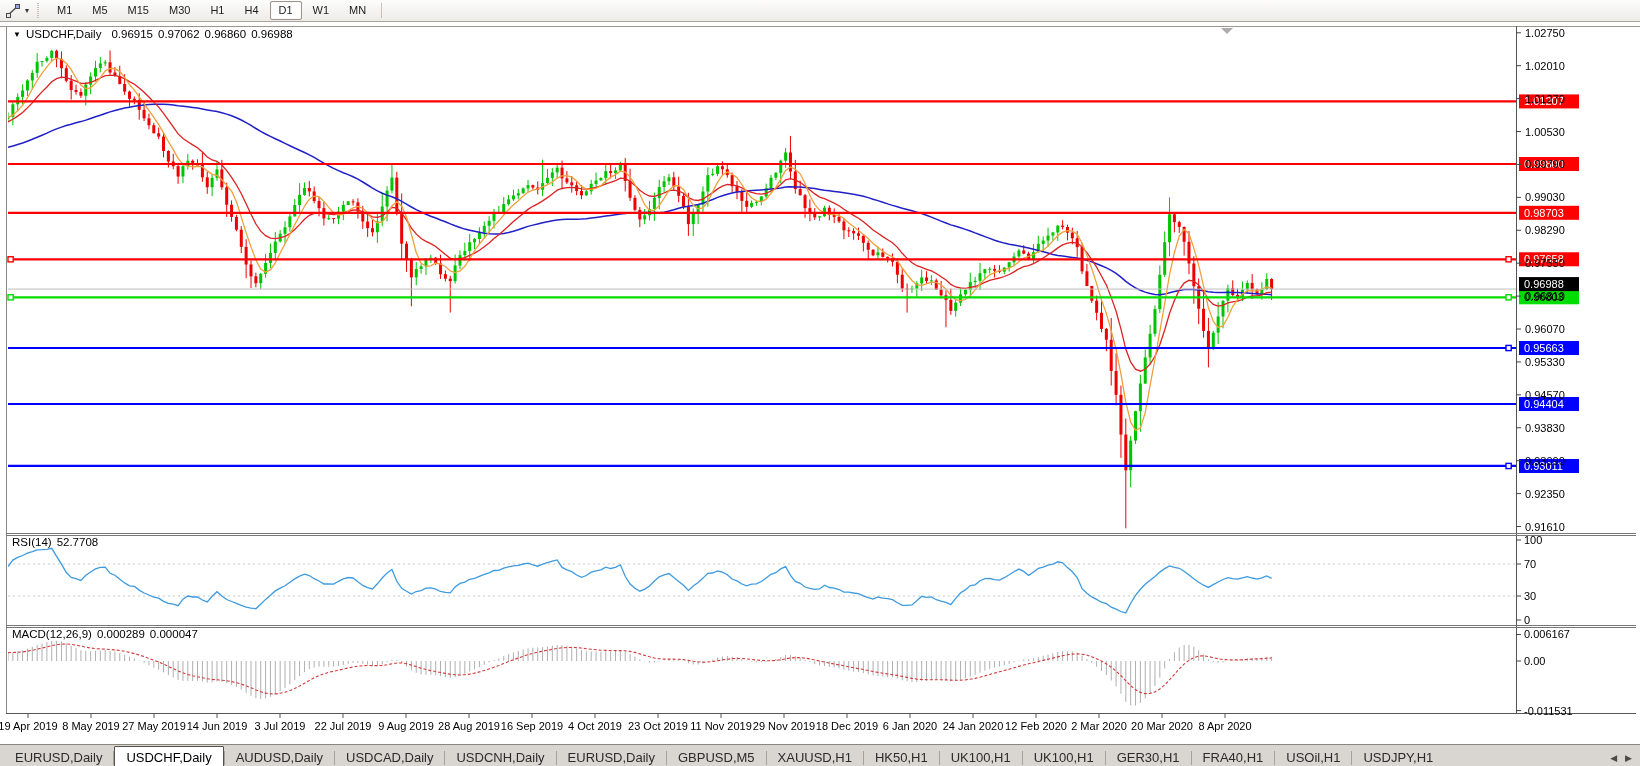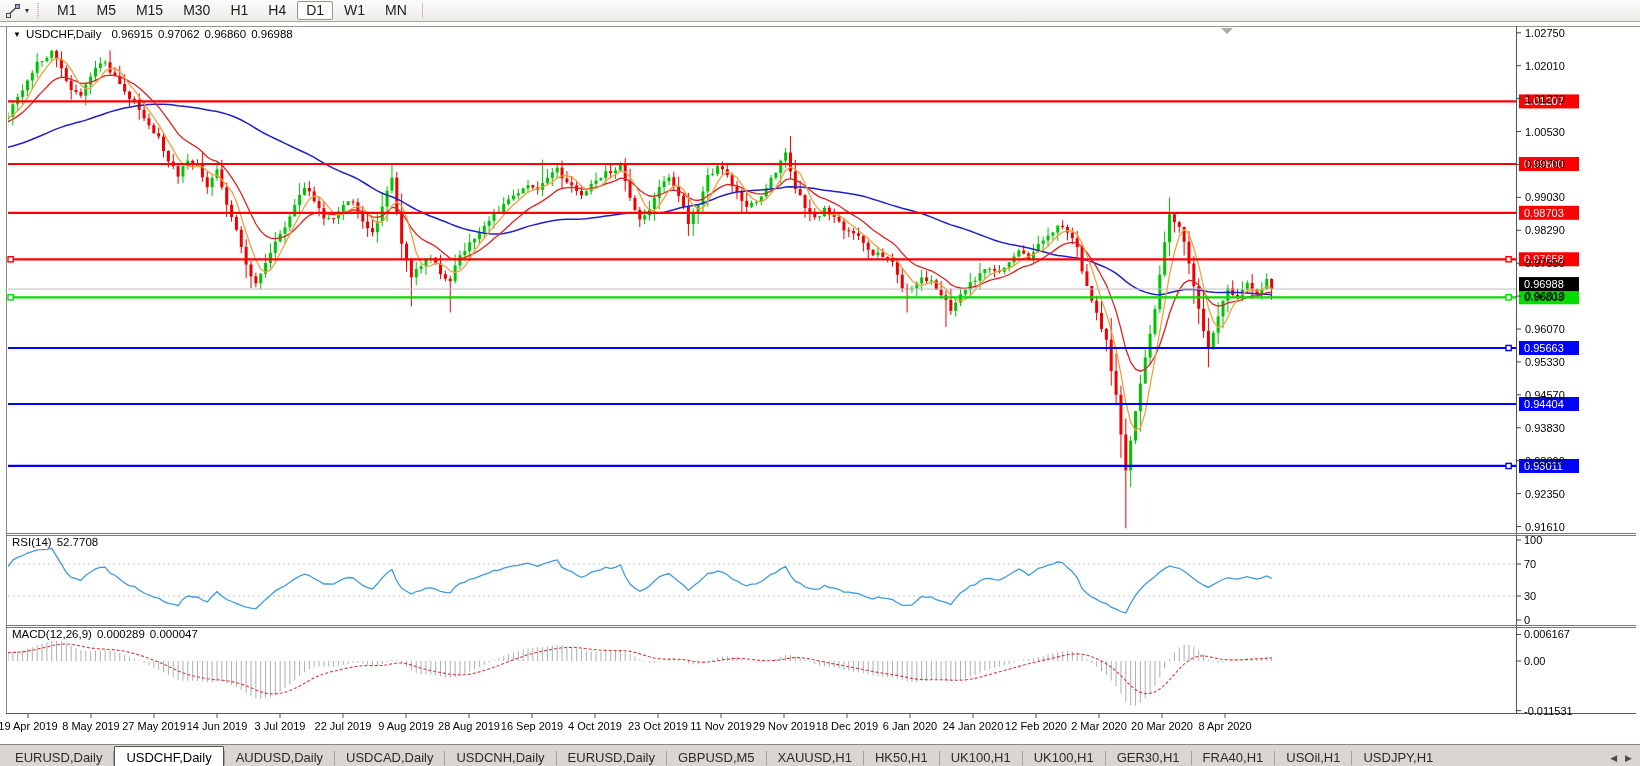--- a/index.html
+++ b/index.html
@@ -6,21 +6,21 @@
     font-family:"Liberation Sans",sans-serif;-webkit-font-smoothing:none;}
   #app{width:1640px;height:766px;position:relative;background:#fff;}
   
   .toolbar{height:21px;background:linear-gradient(#fdfdfc,#edebe7);border-bottom:1px solid #a9a49c;
     display:flex;align-items:center;padding-left:2px;}
   .tool-icon{width:22px;height:18px;display:flex;align-items:center;justify-content:center;}
   .caret{font-size:8px;color:#333;margin:0 3px 0 1px;}
   .grip{width:5px;height:15px;margin:0 6px 0 4px;
     background-image:repeating-linear-gradient(#c6c2ba 0 1px,transparent 1px 2px);
     background-size:2px 100%;background-repeat:repeat-y;background-position:1px 0;}
-  .tf-btn{font-size:14px;color:#1d1d1d;padding:2px 8px;margin:0 1px;border:1px solid transparent;
+  .tf-btn{font-size:11px;color:#1d1d1d;padding:2px 8px;margin:0 1px;border:1px solid transparent;
     border-radius:2px;cursor:default;line-height:13px;}
   .tf-btn.active{background:#fff;border:1px solid #9a958d;box-shadow:inset 0 0 1px #cfcbc3;text-align:center;}
   .tb-sep{width:1px;height:15px;background:#c6c2ba;margin:0 5px;}
   
   .tabbar{height:25px;background:#d9d6d1;border-top:1px solid #8a867e;display:flex;
     align-items:center;font-size:13px;color:#2b2b2b;padding-left:4px;}
   .tab{padding:2px 11px;white-space:nowrap;cursor:default;line-height:17px;}
   .tab.active{background:#fff;border:1px solid #55524c;border-radius:1px;color:#000;}
   .tabsep{width:1px;height:14px;background:#a5a29c;}
   .tab-arrows{margin-left:auto;margin-right:8px;display:flex;gap:8px;color:#4c4a45;font-size:9px;}

